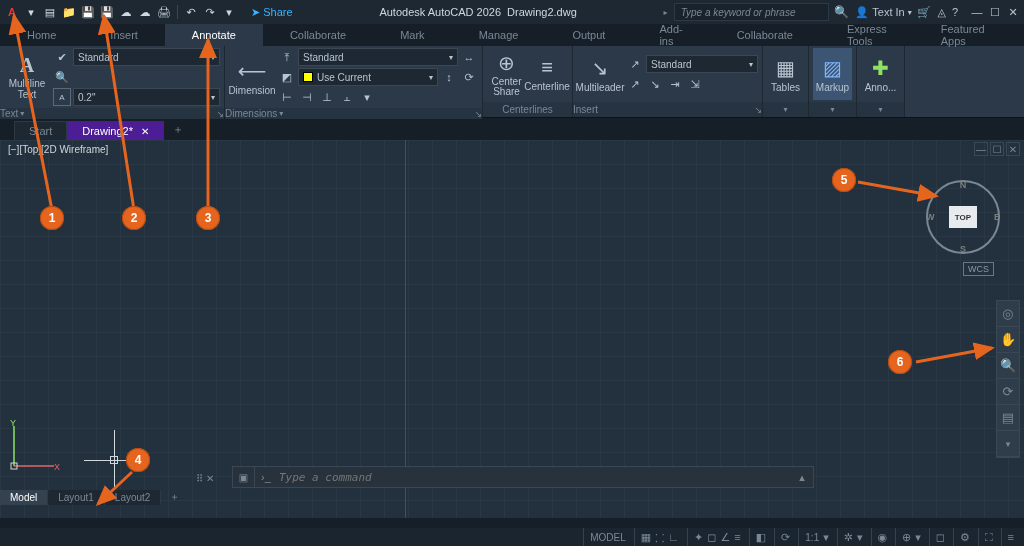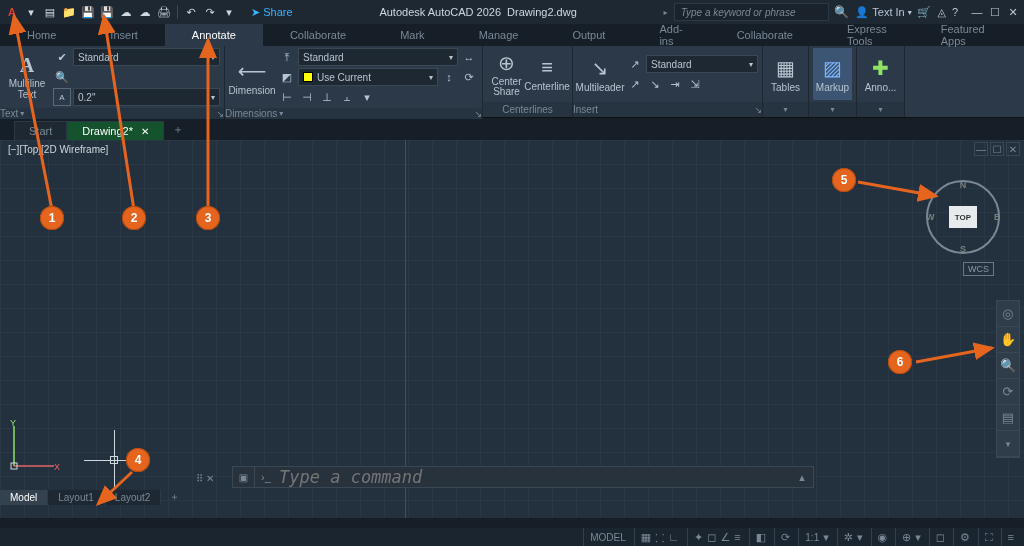--- a/index.html
+++ b/index.html
@@ -43,21 +43,21 @@
   .big-btn .ico{font-size:20px;}
   .drop{background:#1e2833;border:1px solid #3a4856;height:18px;display:flex;align-items:center;padding:0 4px;font-size:10px;color:var(--text);gap:4px;}
   .drop .caret{margin-left:auto;font-size:8px;}
   .mini-ico{width:18px;height:18px;display:flex;align-items:center;justify-content:center;font-size:11px;color:var(--text);}
   .stack{display:flex;flex-direction:column;gap:2px;}
   .hrow{display:flex;gap:2px;}
   .color-sw{width:10px;height:10px;background:#ffff00;border:1px solid #000;display:inline-block;}
   
   .filetabs{height:22px;background:#161e27;display:flex;align-items:flex-end;padding-left:14px;gap:0;}
   .ftab{padding:3px 14px 3px 14px;background:#1e2833;color:var(--text-dim);font-size:11px;border:1px solid #2c3a48;border-bottom:none;display:flex;gap:8px;align-items:center;}
-  .ftab.active{background:#14532d;color:#fff;}
+  .ftab.active{background:#4c1d95;color:#fff;}
   .ftab .x{font-size:10px;}
   .ftab-plus{padding:3px 8px;color:var(--text-dim);}
   
   .workspace{position:relative;height:378px;background:#23303d;background-image:linear-gradient(#2a3845 1px,transparent 1px),linear-gradient(90deg,#2a3845 1px,transparent 1px);background-size:24px 24px;}
   .view-label{position:absolute;top:4px;left:8px;font-size:10px;color:#cfd8dc;}
   .vp-ctrl{position:absolute;top:2px;right:4px;display:flex;gap:2px;font-size:10px;color:var(--text-dim);}
   .vp-ctrl span{width:14px;height:14px;border:1px solid #3a4856;display:flex;align-items:center;justify-content:center;}
   
   .viewcube{position:absolute;top:40px;right:24px;width:74px;height:74px;}
   .viewcube .ring{width:74px;height:74px;border:2px solid #7a8896;border-radius:50%;position:relative;}
@@ -80,21 +80,21 @@
   .crosshair:before{left:50%;top:0;width:1px;height:100%;}
   .crosshair:after{top:50%;left:0;height:1px;width:100%;}
   .crosshair .box{position:absolute;top:50%;left:50%;width:8px;height:8px;border:1px solid #cfd8dc;transform:translate(-50%,-50%);}
   .vline{position:absolute;left:405px;top:0;bottom:0;width:1px;background:#395266;}
   
   .cmd-area{position:absolute;bottom:30px;left:232px;right:210px;}
   .cmd-hist{background:rgba(30,40,50,.92);font-family:Consolas,monospace;font-size:10.5px;color:#96a4b2;padding:3px 6px;line-height:1.35;border:1px solid #3a4856;}
   .cmd-input{display:flex;align-items:center;background:#28323d;border:1px solid #3a4856;height:22px;margin-top:2px;}
   .cmd-handle{width:22px;display:flex;align-items:center;justify-content:center;color:#7a8896;border-right:1px solid #3a4856;font-size:10px;height:100%;}
   .cmd-input .chev{width:22px;text-align:center;color:#7a8896;}
-  .cmd-input input{flex:1;background:transparent;border:none;color:#a0adba;font-family:Consolas,monospace;font-size:17px;font-style:italic;outline:none;}
+  .cmd-input input{flex:1;background:transparent;border:none;color:#a0adba;font-family:Consolas,monospace;font-size:11px;font-style:italic;outline:none;}
   .inline-close{position:absolute;bottom:34px;left:196px;display:flex;align-items:center;gap:4px;color:#7a8896;font-size:10px;}
   
   .layout-tabs{position:absolute;bottom:12px;left:0;height:18px;display:flex;align-items:center;font-size:10px;}
   .ltab{padding:2px 10px;background:#1e2833;color:var(--text-dim);border-right:1px solid #2c3a48;}
   .ltab.active{background:#34414f;color:#fff;}
   .ltab-plus{padding:2px 8px;color:var(--text-dim);}
   
   .statusbar{position:absolute;bottom:0;left:0;right:0;height:18px;background:#1b2530;display:flex;align-items:center;justify-content:flex-end;gap:2px;padding:0 4px;font-size:10px;color:var(--text-dim);}
   .statusbar .grp{display:flex;align-items:center;gap:4px;border-left:1px solid #34414f;padding:0 6px;height:100%;}
   .statusbar .sico{font-size:11px;}

